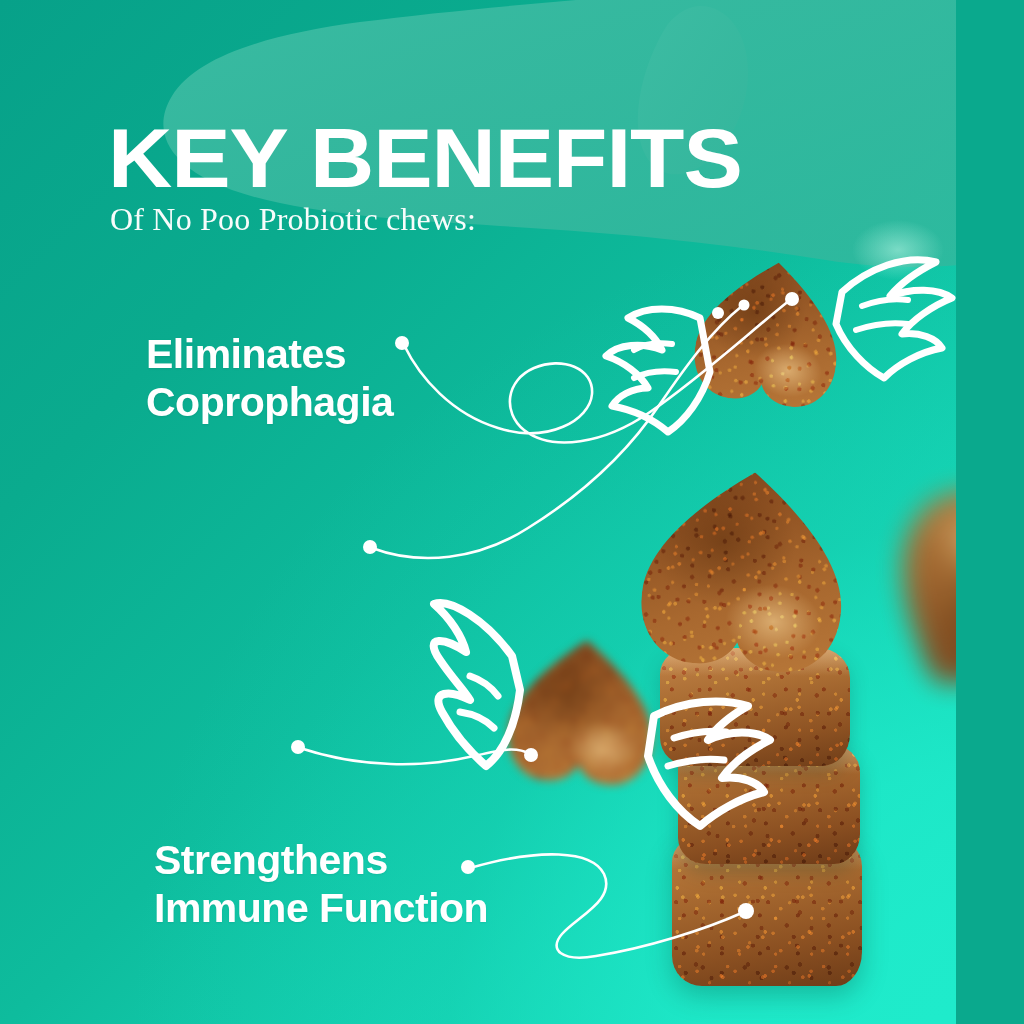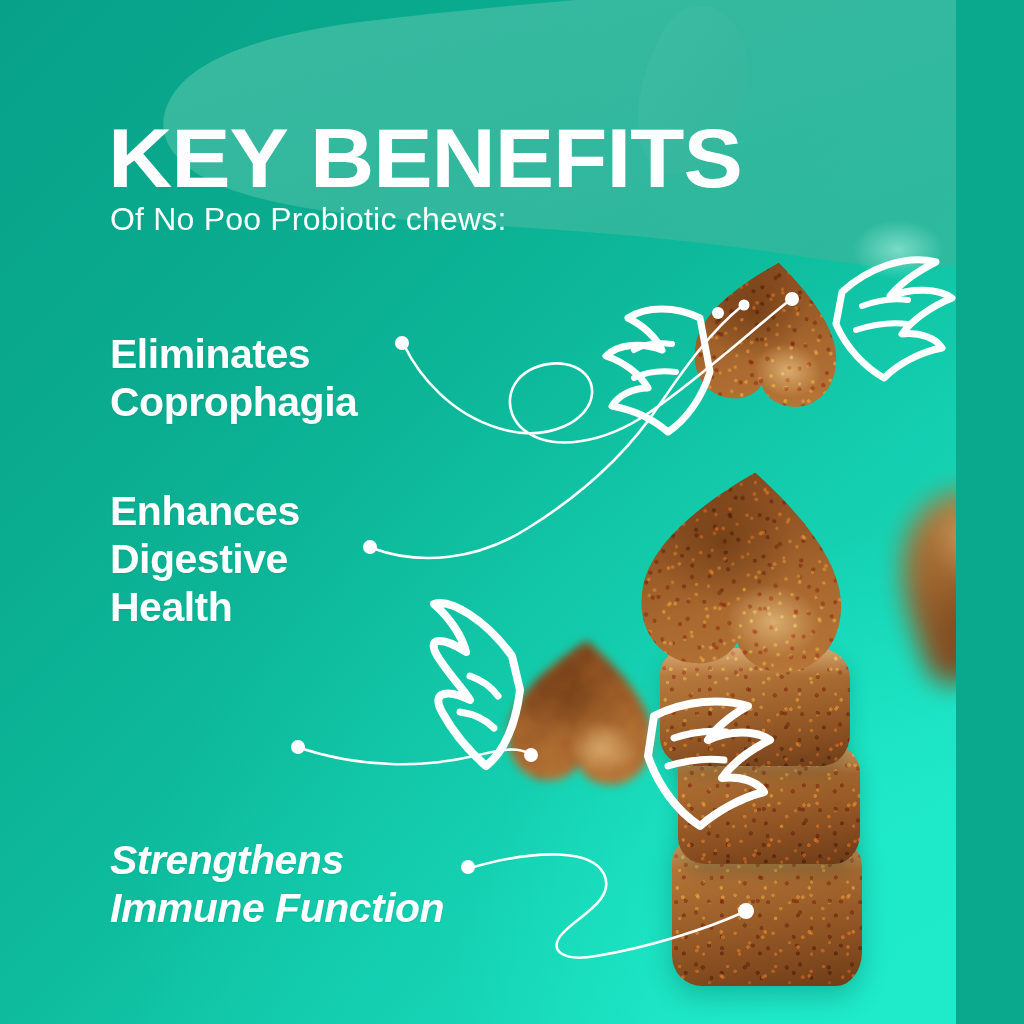--- a/index.html
+++ b/index.html
@@ -23,34 +23,35 @@
     position:absolute;left:108px;top:116px;
     color:#FFFFFF;font-weight:bold;
     font-size:84px;line-height:84px;letter-spacing:-1px;
     transform:scaleX(1.06);transform-origin:left center;
     white-space:nowrap;
   }
   .subhead{
     position:absolute;left:110px;top:200px;
     color:#FFFFFF;font-weight:normal;
     font-size:32px;line-height:38px;letter-spacing:0.2px;
-    white-space:nowrap;opacity:.97;
+    white-space:nowrap;opacity:.97;font-family:Liberation Serif, serif;
   }
 
   
   .benefit{
     position:absolute;color:#FFFFFF;font-weight:bold;
     font-size:41px;line-height:48px;letter-spacing:-0.5px;
     white-space:pre-line;
     text-shadow:0 1px 2px rgba(0,60,48,.10);
+    margin-left:36px;
   }
   #benefit-0{left:110px;top:330px;}
   #benefit-1{left:110px;top:487px;}
   #benefit-2{left:110px;top:683px;}
-  #benefit-3{left:110px;top:836px;font-style:italic;}
+  #benefit-3{left:118px;top:836px;}
 
   
   .svg-layer{position:absolute;inset:0;width:1024px;height:1024px;pointer-events:none;}
 
   
   .chew{position:absolute;}
   .chew-heart{
     background:
       radial-gradient(38% 30% at 34% 26%, rgba(255,223,160,.55) 0%, rgba(255,210,140,0) 60%),
       radial-gradient(50% 46% at 62% 62%, rgba(90,45,12,.50) 0%, rgba(90,45,12,0) 70%),
@@ -105,23 +106,20 @@
 
     <path d="M700,6 C728,6 748,34 748,72 C748,116 724,156 694,170
              C668,182 646,168 640,140 C632,104 648,54 668,24 C678,12 690,6 700,6 Z" fill="url(#blobGrad)"></path>
   </svg>
 
   <div class="headline">KEY BENEFITS</div>
   <div class="subhead">Of No Poo Probiotic chews:</div>
 
   <div class="benefit" id="benefit-0">Eliminates
 Coprophagia</div>
-  <div class="benefit" id="benefit-1">Enhances
-Digestive
-Health</div>
   <div class="benefit" id="benefit-3">Strengthens
 Immune Function</div>
 
   <div class="chew" style="left:884px;top:500px;width:190px;height:190px;filter:blur(13px);opacity:.97;">
     <div class="chew-heart heart-mask" style="position:absolute;inset:0;transform:rotate(28deg);">
       <div class="grain"></div>
     </div>
   </div>
 
   <div class="chew" style="left:672px;top:836px;width:190px;height:150px;">

